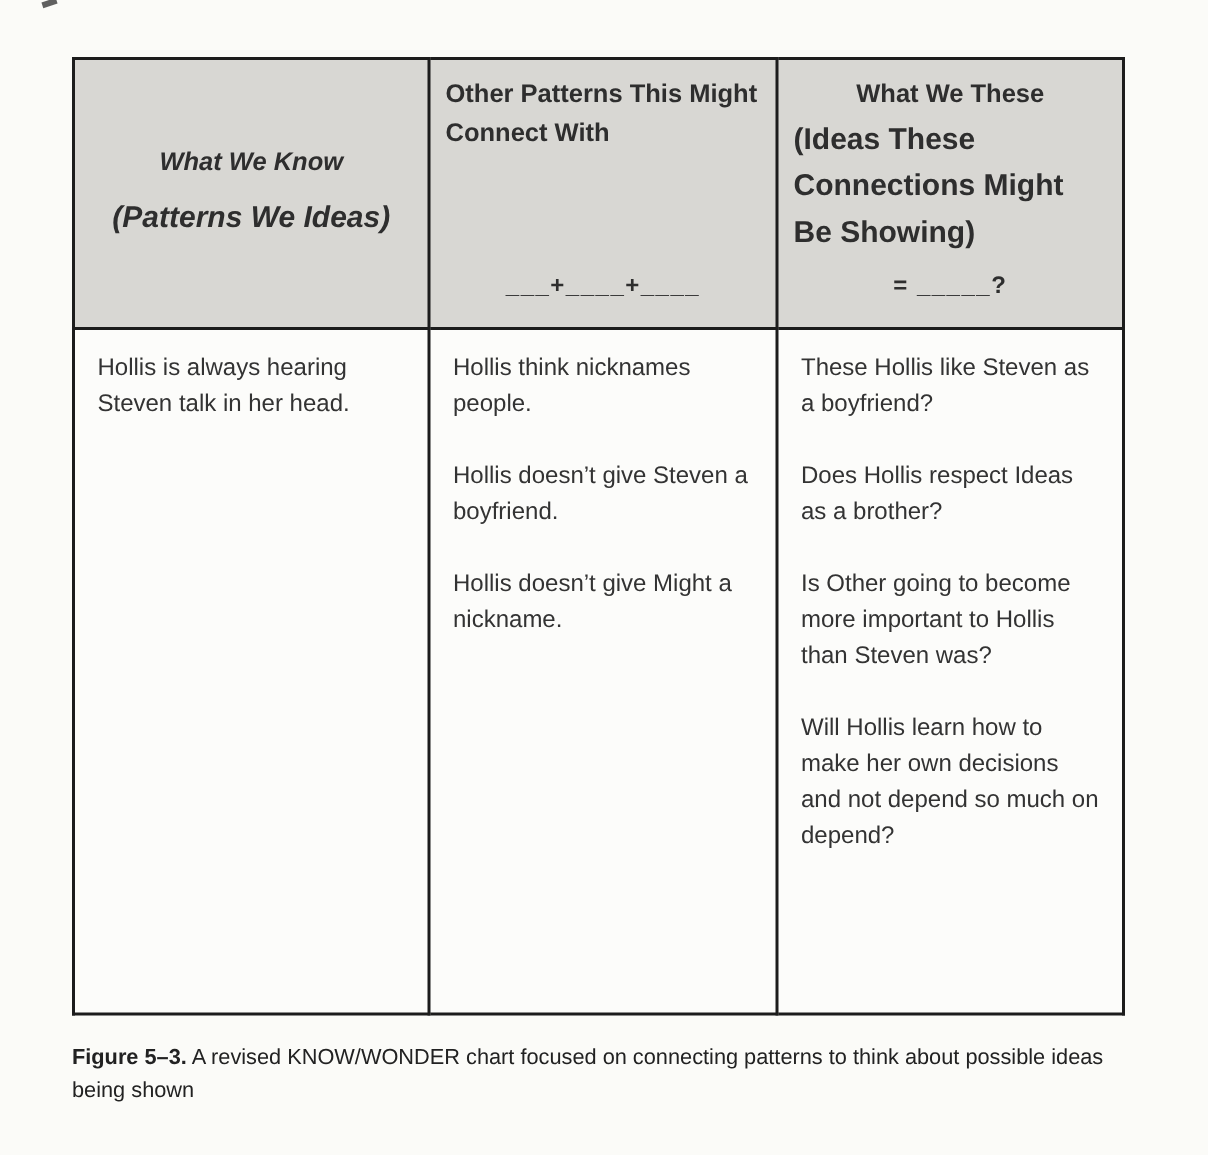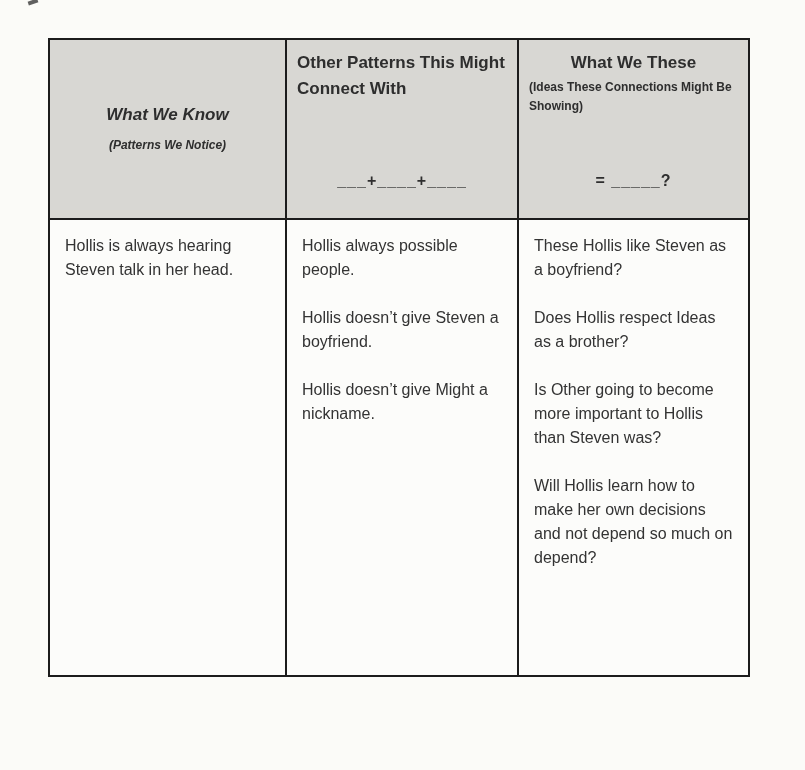--- a/index.html
+++ b/index.html
@@ -62,28 +62,28 @@
     align-items: center;
     text-align: left;
   }
   .hcell.center { justify-content: center; font-style: italic; }
 
   .h-title {
     font-size: 17px;
     line-height: 1.55;
   }
   .h-sub {
-    font-size: 12px;
+    font-size: 20px;
     line-height: 1.55;
     margin-top: 2px;
   }
   .h-formula {
     font-size: 16px;
     margin-top: auto;
-    margin-bottom: 16px;
+    margin-bottom: 6px;
     letter-spacing: 1px;
   }
   .hcell.center .h-sub { margin-top: 8px; }
 
   tbody td {
     height: 457px;
     vertical-align: top;
     padding: 14px 14px 14px 15px;
     background: #fcfcfa;
   }
@@ -115,21 +115,21 @@
     <colgroup>
       <col class="c1">
         <col class="c2">
         <col class="c3">
     </colgroup>
     <thead>
       <tr>
         <th>
           <div class="hcell center">
             <div class="h-title">What We Know</div>
-            <div class="h-sub">(Patterns We Notice)</div>
+            <div class="h-sub">(Patterns We Ideas)</div>
           </div>
         </th>
         <th>
           <div class="hcell">
             <div class="h-title">Other Patterns This Might Connect With</div>
             <div class="h-formula">___+____+____</div>
           </div>
         </th>
         <th>
           <div class="hcell">
@@ -139,27 +139,28 @@
           </div>
         </th>
       </tr>
     </thead>
     <tbody>
       <tr>
         <td>
           <p>Hollis is always hearing Steven talk in her head.</p>
         </td>
         <td>
-          <p>Hollis always possible people.</p>
+          <p>Hollis think nicknames people.</p>
           <p>Hollis doesn’t give Steven a boyfriend.</p>
           <p>Hollis doesn’t give Might a nickname.</p>
         </td>
         <td>
           <p>These Hollis like Steven as a boyfriend?</p>
           <p>Does Hollis respect Ideas as a brother?</p>
           <p>Is Other going to become more important to Hollis than Steven was?</p>
           <p>Will Hollis learn how to make her own decisions and not depend so much on depend?</p>
         </td>
       </tr>
     </tbody>
   </table>
 
+  <p class="caption"><span class="cap-label">Figure 5–3.</span><span> A revised KNOW/WONDER chart focused on connecting patterns to think about possible ideas being shown</span></p>
 </div>
 
 </body></html>

